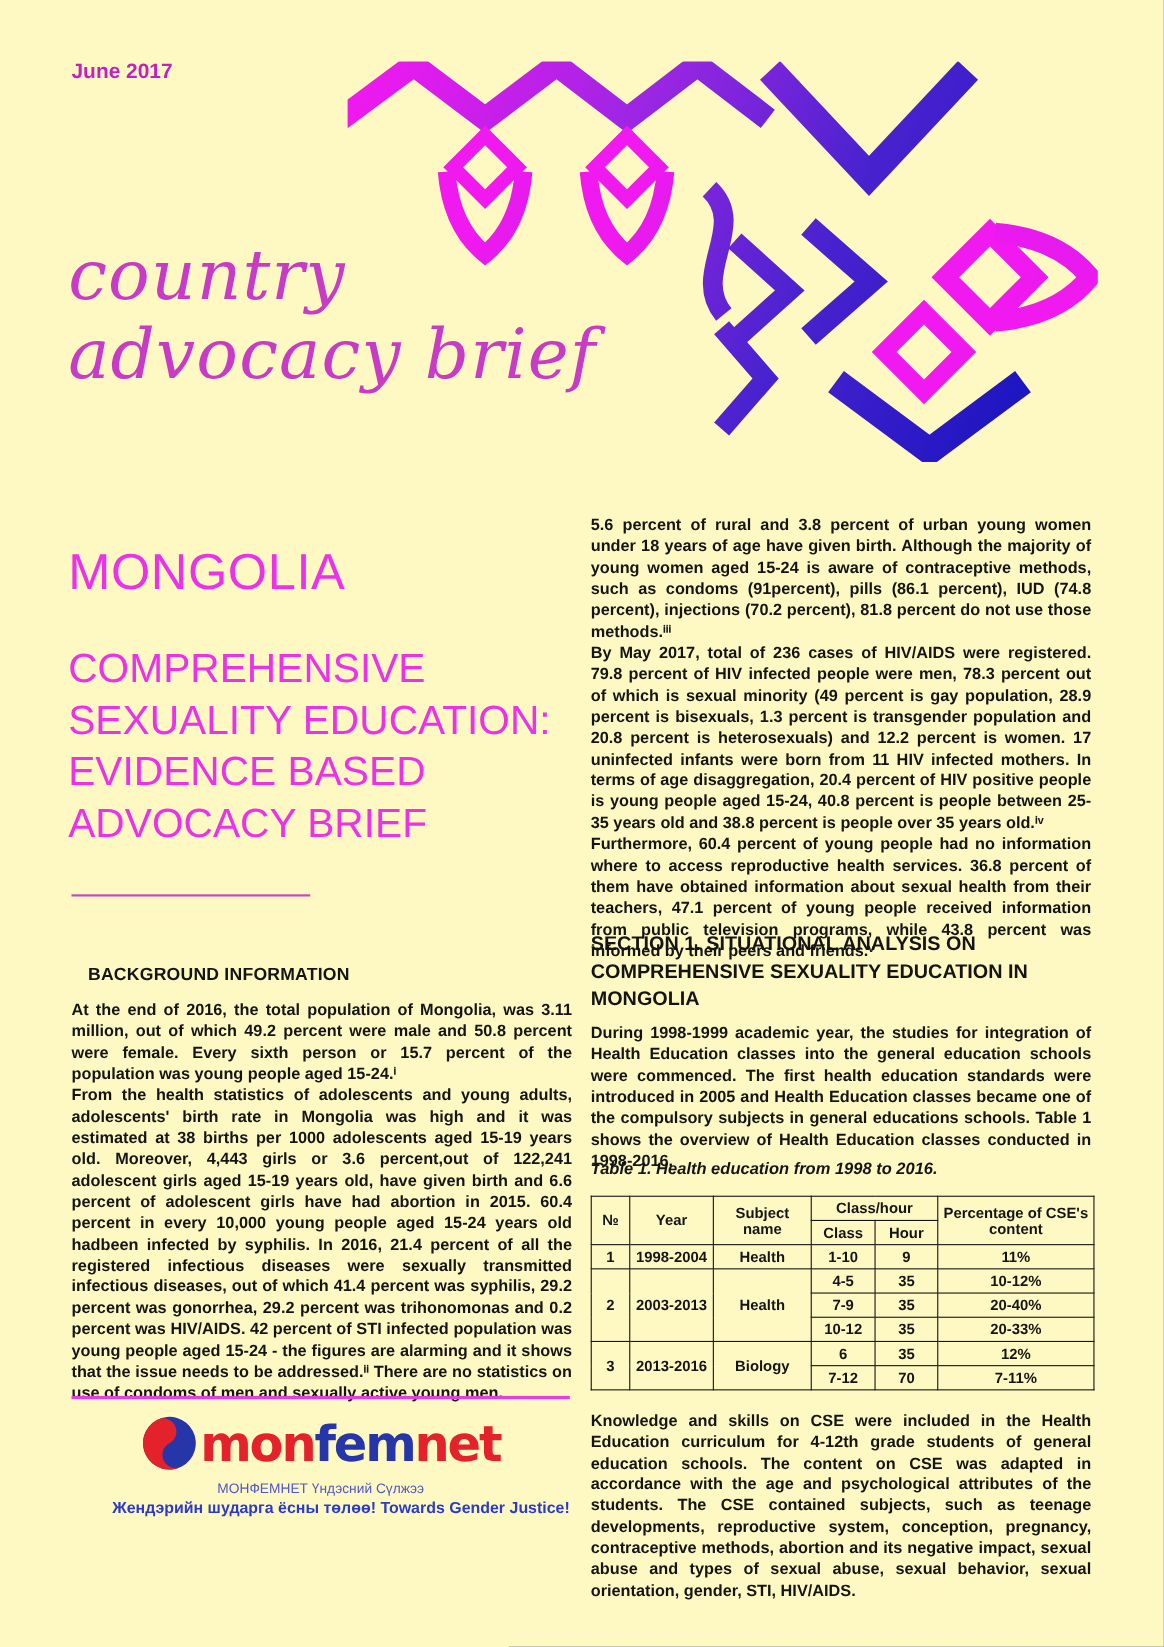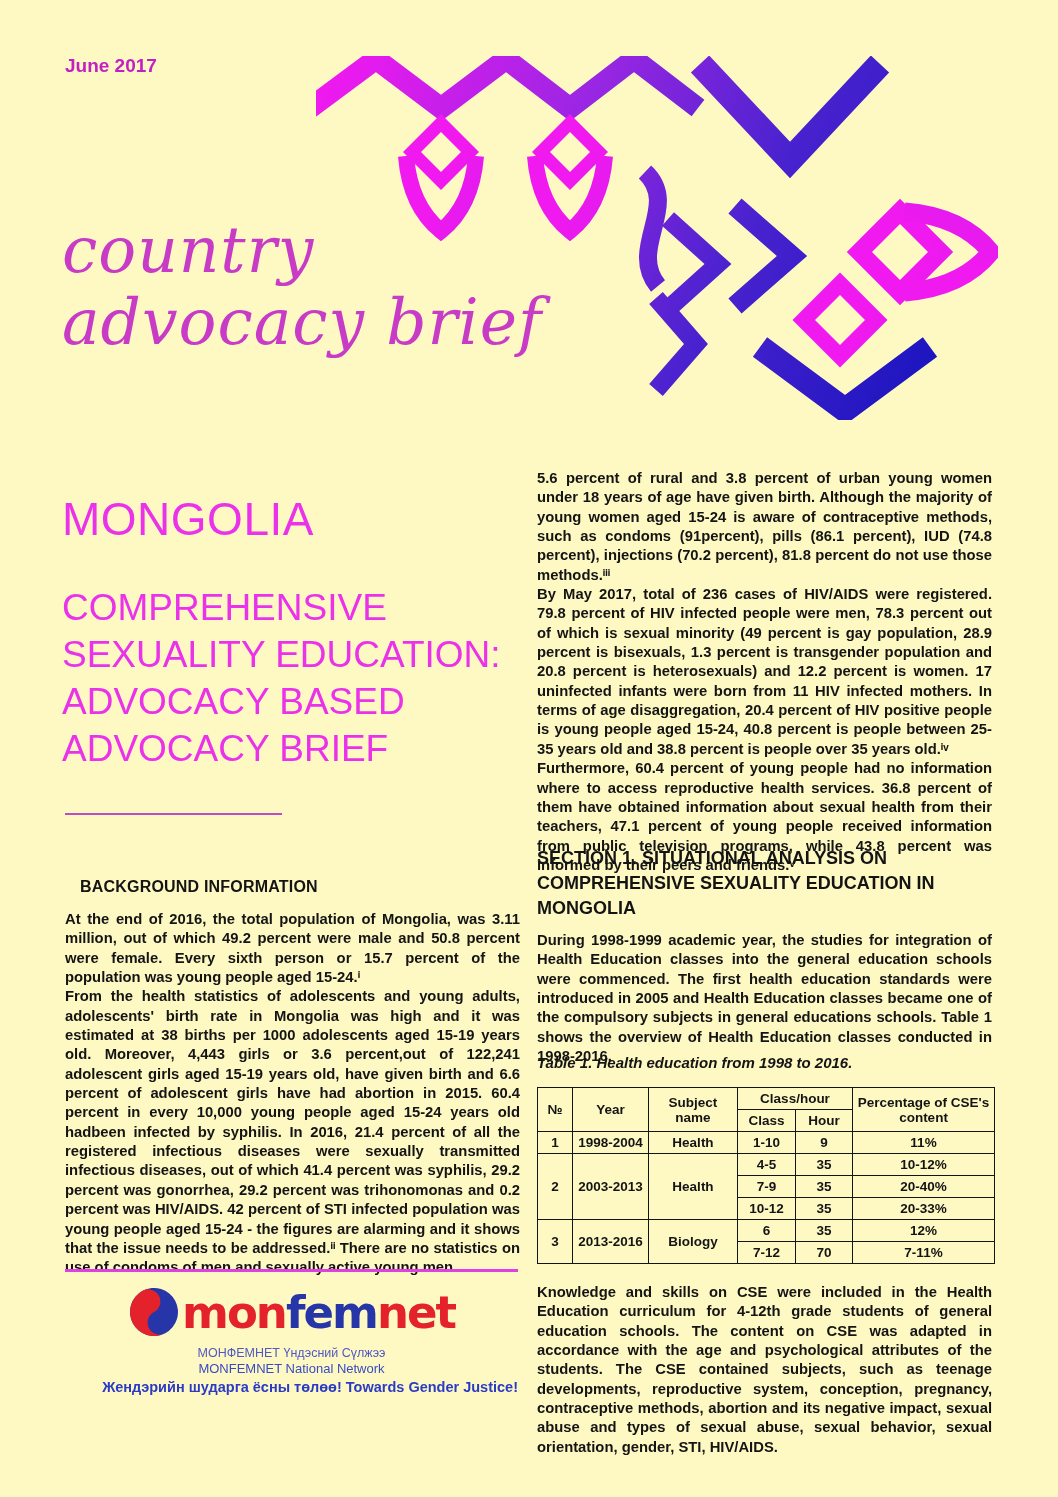--- a/index.html
+++ b/index.html
@@ -115,21 +115,21 @@
   <div class="masthead">
     <div>country</div>
     <div>advocacy brief</div>
   </div>
 
   <h1 class="country-title">MONGOLIA</h1>
 
   <div class="subtitle">
     <div>COMPREHENSIVE</div>
     <div>SEXUALITY EDUCATION:</div>
-    <div>ADVOCACY BASED</div>
+    <div>EVIDENCE BASED</div>
     <div>ADVOCACY BRIEF</div>
   </div>
 
   <div class="title-rule"></div>
 
   <h2 class="bg-heading">BACKGROUND INFORMATION</h2>
 
   <div class="body-block left-paras">
     <p>At the end of 2016, the total population of Mongolia, was 3.11 million, out of which 49.2 percent were male and 50.8 percent were female. Every sixth person or 15.7 percent of the population was young people aged 15-24.ⁱ</p>
     <p>From the health statistics of adolescents and young adults, adolescents' birth rate in Mongolia was high and it was estimated at 38 births per 1000 adolescents aged 15-19 years old.  Moreover, 4,443 girls or 3.6 percent,out of 122,241 adolescent girls aged 15-19 years old, have given birth and 6.6 percent of adolescent girls have had abortion in 2015. 60.4 percent in every 10,000 young people aged 15-24 years old hadbeen infected by syphilis. In 2016, 21.4 percent of all the registered infectious diseases were sexually transmitted infectious diseases, out of which 41.4 percent was syphilis, 29.2 percent was gonorrhea, 29.2 percent was trihonomonas and 0.2 percent was HIV/AIDS. 42 percent of STI infected population was young people aged 15-24 - the figures are alarming and it shows that the issue needs to be addressed.ⁱⁱ  There are no statistics on use of condoms of men and sexually active young men.</p>
@@ -143,21 +143,20 @@
         <g transform="translate(26,26) rotate(-28)">
           <circle r="24" fill="#2636a8"></circle>
           <path d="M0,-24 A24,24 0 0 0 0,24 A12,12 0 0 1 0,0 A12,12 0 0 0 0,-24 Z" fill="#e3222b"></path>
           <circle cx="0" cy="-12" r="4.6" fill="#e3222b"></circle>
           <circle cx="0" cy="12" r="4.6" fill="#2636a8"></circle>
         </g>
       </svg>
       <span class="wordmark"><span class="wm-red">mon</span><span class="wm-blue">fem</span><span class="wm-red">net</span></span>
     </div>
     <div class="logo-sub1">МОНФЕМНЕТ Үндэсний Сүлжээ</div>
-    <div class="logo-sub2">MONFEMNET National Network</div>
     <div class="logo-sub3">Жендэрийн шударга ёсны төлөө! Towards Gender Justice!</div>
   </div>
 
   <div class="body-block right-paras">
     <p>5.6 percent of rural and 3.8 percent of urban young women under 18 years of age have given birth. Although the majority of young women aged 15-24 is aware of contraceptive methods, such as condoms (91percent), pills (86.1 percent), IUD (74.8 percent), injections (70.2 percent), 81.8 percent do not use those methods.ⁱⁱⁱ</p>
     <p>By May 2017, total of 236 cases of HIV/AIDS were registered. 79.8 percent of HIV infected people were men, 78.3 percent out of which is sexual minority (49 percent is gay population, 28.9 percent is bisexuals, 1.3 percent is transgender population and 20.8 percent is heterosexuals) and 12.2 percent is women. 17 uninfected infants were born from 11 HIV infected mothers. In terms of age disaggregation, 20.4 percent of HIV positive people is young people aged 15-24, 40.8 percent is people between 25-35 years old and 38.8 percent is people over 35 years old.ⁱᵛ</p>
     <p>Furthermore, 60.4 percent of young people had no information where to access reproductive health services. 36.8 percent of them have obtained information about sexual health from their teachers, 47.1 percent of young people received information from public television programs, while 43.8 percent was informed by their peers and friends.ᵛ</p>
   </div>
 
   <h2 class="section-heading">SECTION 1. SITUATIONAL ANALYSIS ON COMPREHENSIVE SEXUALITY EDUCATION IN MONGOLIA</h2>

